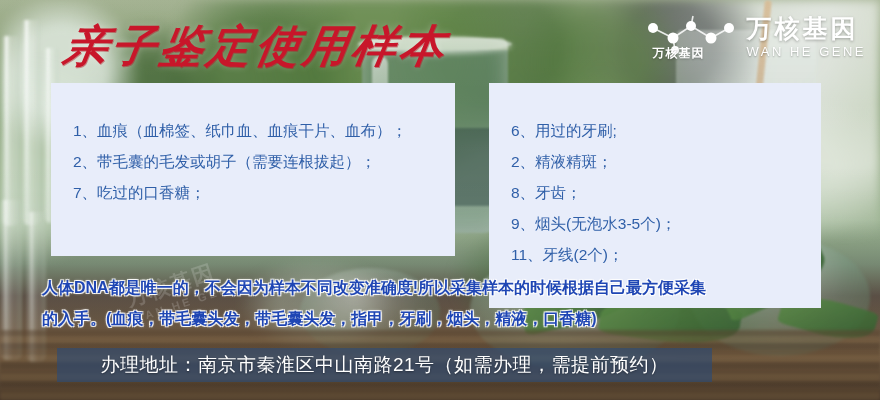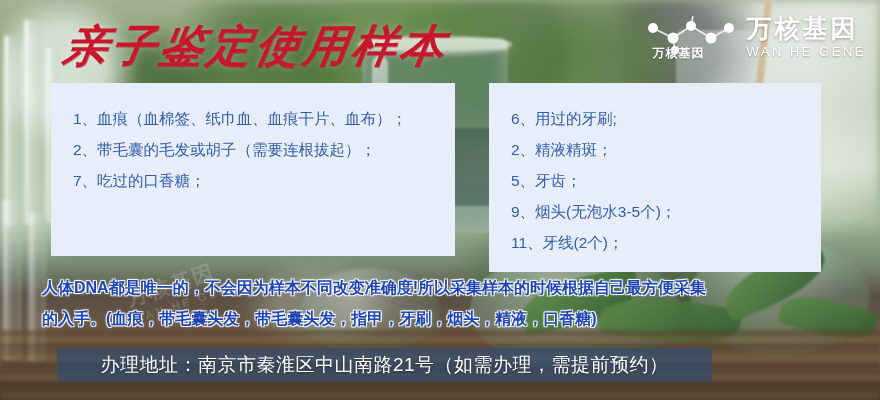--- a/index.html
+++ b/index.html
@@ -170,24 +170,24 @@
     letter-spacing: 4px;
     text-shadow: 1px 1px 0 rgba(180,20,35,.45), 0 0 7px rgba(255,255,255,.28);
     transform: skewX(-9deg);
     white-space: nowrap;
   }
 
   
   .panel {
     position: absolute;
     background: #e8edfa;
-    padding: 20px 10px 14px 22px;
+    padding: 32px 10px 14px 22px;
   }
   .panel-left  { left: 51px;  top: 83px; width: 404px; height: 173px; }
-  .panel-right { left: 489px; top: 83px; width: 332px; height: 189px; }
+  .panel-right { left: 489px; top: 83px; width: 332px; height: 225px; }
   .panel ul { list-style: none; }
   .panel li {
     color: #2f5fa8;
     font-size: 15.5px;
     line-height: 31px;
     white-space: nowrap;
   }
 
   
   .note {
@@ -306,21 +306,21 @@
       <li>1、血痕（血棉签、纸巾血、血痕干片、血布）；</li>
       <li>2、带毛囊的毛发或胡子（需要连根拔起）；</li>
       <li>7、吃过的口香糖；</li>
     </ul>
   </div>
 
   <div class="panel panel-right">
     <ul>
       <li>6、用过的牙刷;</li>
       <li>2、精液精斑；</li>
-      <li>5、牙齿；</li>
+      <li>8、牙齿；</li>
       <li>9、烟头(无泡水3-5个)；</li>
       <li>11、牙线(2个)；</li>
     </ul>
   </div>
 
   <div class="note">
     <div>人体DNA都是唯一的，不会因为样本不同改变准确度!所以采集样本的时候根据自己最方便采集</div>
     <div>的入手。(血痕，带毛囊头发，带毛囊头发，指甲，牙刷，烟头，精液，口香糖)</div>
   </div>
 

